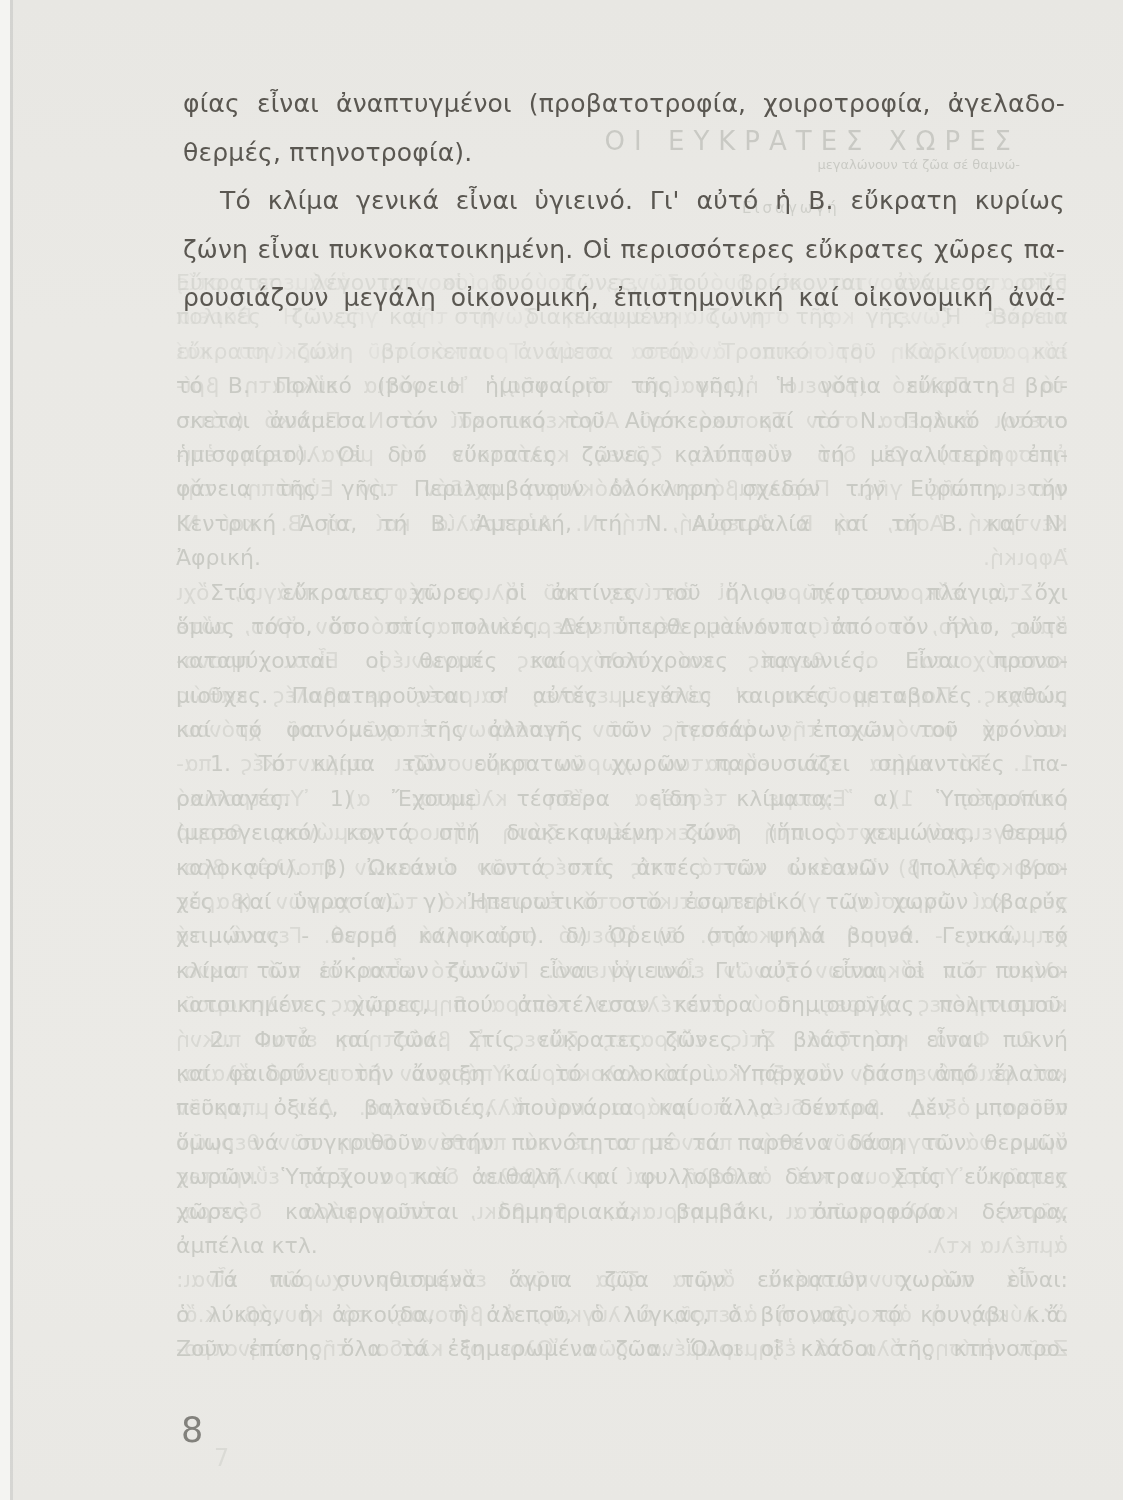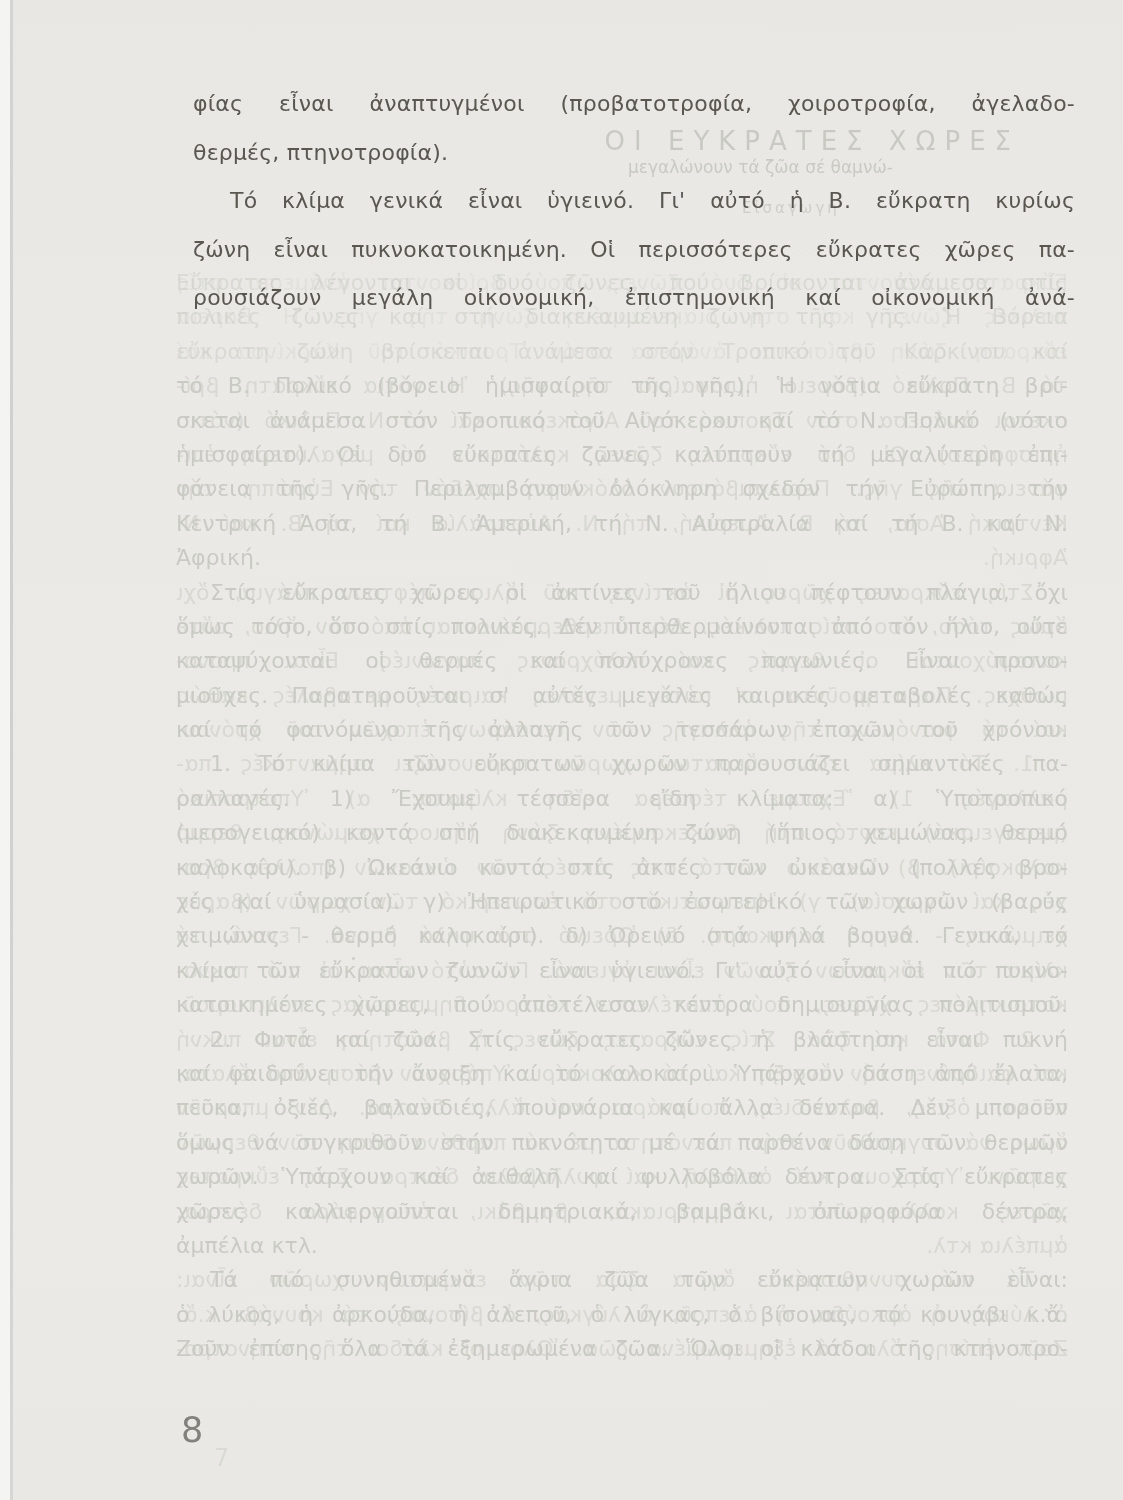--- a/index.html
+++ b/index.html
@@ -20,35 +20,35 @@
   .edge-line{position:absolute;left:10px;top:0;width:3px;height:100%;
     background:linear-gradient(180deg,#d4d4d1,var(--edge-line) 40%,#d6d6d3);}
   
   .ghost-layer{
     position:absolute;inset:0;color:var(--ghost-ink);
     opacity:.26;filter:blur(0.55px);z-index:1;
   }
   .g-title{position:absolute;top:126px;left:545px;width:475px;
     font-size:26px;letter-spacing:9px;text-align:right;white-space:nowrap;}
   .g-frag{position:absolute;top:157px;left:628px;width:392px;
-    font-size:17px;text-align:left;white-space:nowrap;}
+    font-size:13px;text-align:right;white-space:nowrap;}
   .g-section{position:absolute;top:199px;left:742px;width:180px;
     font-size:15px;letter-spacing:3px;font-weight:normal;opacity:.85;}
   .g-body{position:absolute;top:266px;left:176px;width:892px;
     font-size:22px;line-height:34.4px;}
   .g-body.mirror{transform:scaleX(-1);opacity:.55;}
   .gl{height:34.4px;overflow:visible;white-space:nowrap;}
   .gl.j{text-align:justify;text-align-last:justify;white-space:normal;}
   .gl.ind{text-indent:34px;}
   .gl.gf{opacity:.5;}
   .g-pagenum{position:absolute;top:1444px;left:214px;font-size:24px;opacity:.45;}
   
   .main-text{
     position:absolute;top:80px;left:183px;width:882px;z-index:2;
-    font-size:22px;line-height:48.6px;color:var(--ink);letter-spacing:.2px;margin-left:10px;
+    font-size:25px;line-height:48.6px;color:var(--ink);letter-spacing:.2px;
   }
   .tl{height:48.6px;white-space:normal;}
   .tl.j{text-align:justify;text-align-last:justify;}
   .tl.ind{text-indent:37px;}
   .page-number{
     position:absolute;top:1410px;left:181px;z-index:2;
     font-size:35px;color:var(--pagenum-ink);letter-spacing:1px;
   }
   
   .speck{position:absolute;background:#9a9a94;border-radius:50%;opacity:.35;z-index:3;}

